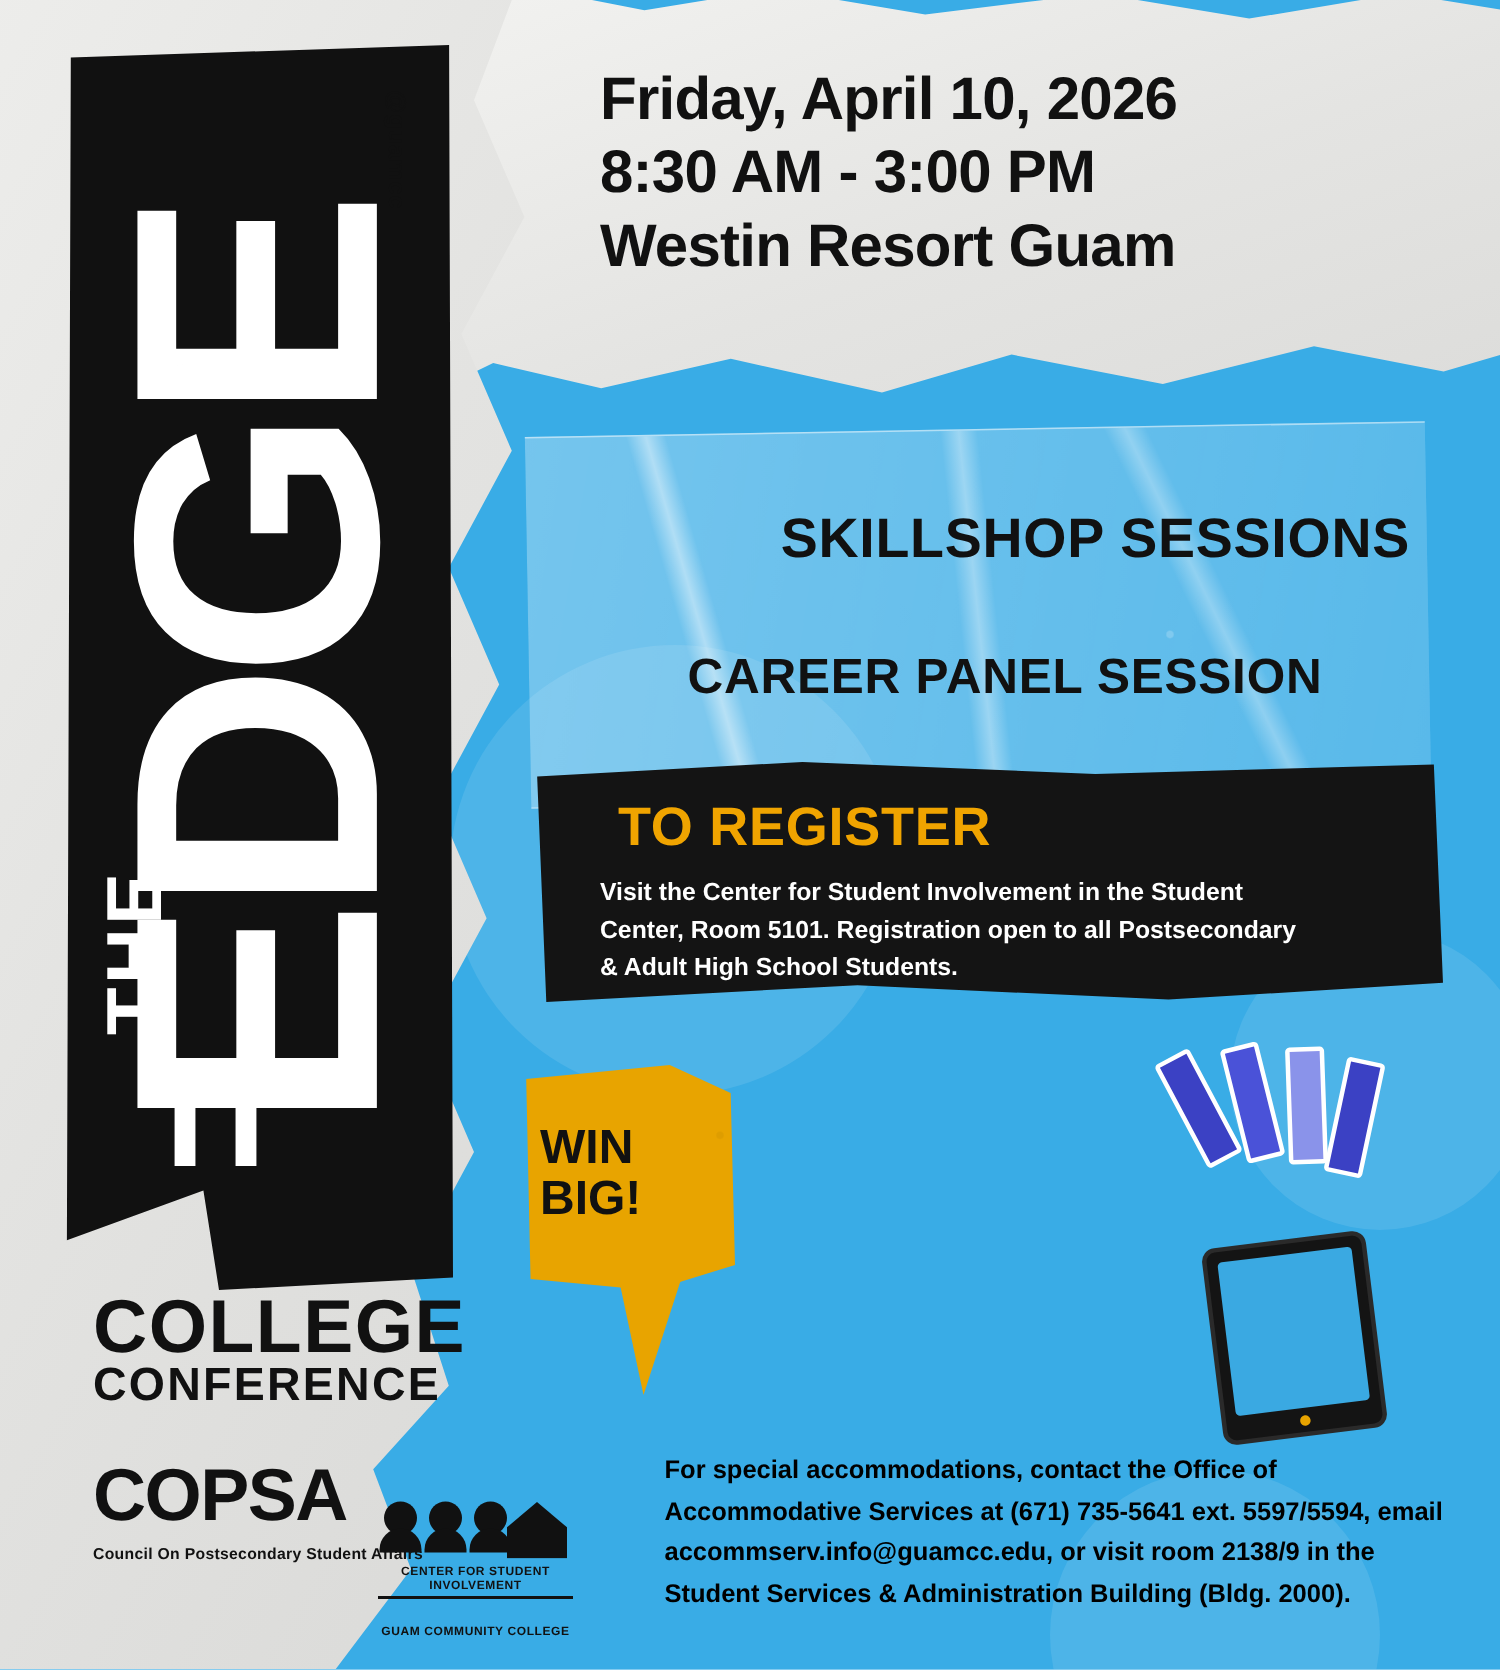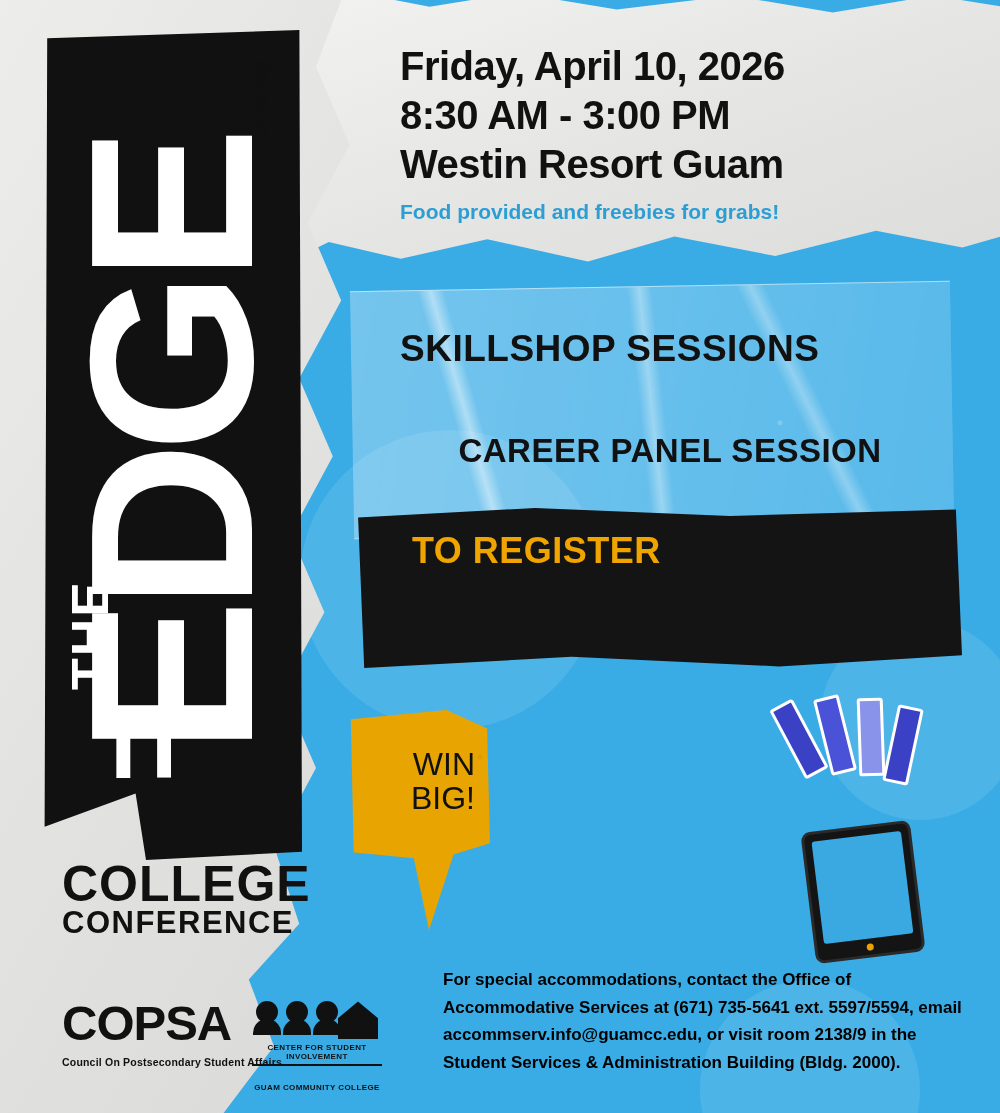--- a/index.html
+++ b/index.html
@@ -134,22 +134,22 @@
   }
   .tape::after {
     content: "";
     position: absolute; inset: 0;
     background:
       linear-gradient(75deg, transparent 20%, rgba(255,255,255,.45) 22%, transparent 24%),
       linear-gradient(85deg, transparent 48%, rgba(255,255,255,.35) 50%, transparent 52%),
       linear-gradient(65deg, transparent 70%, rgba(255,255,255,.3) 72%, transparent 74%);
   }
   .session-1 {
-    position: absolute; left: 400px; top: 328px; width: 540px;
-    text-align: left;
+    position: absolute; left: 400px; top: 338px; width: 540px;
+    text-align: right;
     font-size: 37px; font-weight: 800; color: #111; letter-spacing: .5px;
   }
   .session-2 {
     position: absolute; left: 400px; top: 432px; width: 540px;
     text-align: center;
     font-size: 33px; font-weight: 800; color: #111; letter-spacing: .5px;
   }
 
   
   .register-block {
@@ -173,22 +173,22 @@
     background: #e8a400;
     clip-path: polygon(4% 6%, 70% 0%, 98% 12%, 100% 86%, 62% 97%, 6% 92%);
   }
   .winbig-tail {
     position: absolute; left: 412px; top: 850px; width: 50px; height: 80px;
     background: #e8a400;
     clip-path: polygon(0% 0%, 86% 0%, 34% 100%);
   }
   .winbig-text {
     position: absolute; left: 360px; top: 748px; width: 115px;
-    text-align: right;
-    font-size: 32px; font-weight: 400; color: #111; line-height: 1.05;
+    text-align: left;
+    font-size: 32px; font-weight: 700; color: #111; line-height: 1.05;
   }
 
   
   .raffle {
     position: absolute; left: 502px; top: 738px; width: 300px;
     font-size: 25px; font-weight: 800; color: #111; line-height: 1.28;
   }
   .raffle .hl { color: #ffffff; }
 
   
@@ -221,21 +221,21 @@
   }
 
   
   .accom {
     position: absolute; left: 443px; top: 966px; width: 520px;
     font-size: 17px; font-weight: 700; color: #000000; line-height: 1.62;
   }
 
   
   .copsa {
-    position: absolute; left: 62px; top: 995px;
+    position: absolute; left: 62px; top: 969px;
   }
   .copsa-name {
     font-size: 49px; font-weight: 800; color: #111; letter-spacing: -1px;
   }
   .copsa-sub {
     font-size: 10.5px; font-weight: 700; color: #111; letter-spacing: .2px; margin-top: 5px;
   }
   .csi {
     position: absolute; left: 252px; top: 995px; width: 130px; text-align: center;
   }
@@ -277,29 +277,29 @@
   <div class="handle">@guamcc</div>
   <div class="the-word">THE</div>
   <div class="it-word">IT</div>
   <div class="student-word">COLLEGE</div>
   <div class="conference-word">CONFERENCE</div>
 
   <div class="date-block">
     <div class="date-line">Friday, April 10, 2026</div>
     <div class="date-line">8:30 AM - 3:00 PM</div>
     <div class="date-line">Westin Resort Guam</div>
-    <div class="food-line">Food provided and freebies for grabs!</div>
   </div>
 
   <div class="tape"></div>
   <div class="session-1">SKILLSHOP SESSIONS</div>
   <div class="session-2">CAREER PANEL SESSION</div>
 
   <div class="register-block"></div>
   <div class="register-title">TO REGISTER</div>
+  <div class="register-body">Visit the Center for Student Involvement in the Student Center, Room 5101. Registration open to all Postsecondary &amp; Adult High School Students.</div>
 
   <div class="winbig"></div>
   <div class="winbig-tail"></div>
   <div class="winbig-text">
     <div>WIN</div>
     <div>BIG!</div>
   </div>
 
 
   <div class="ticket t1"></div>

